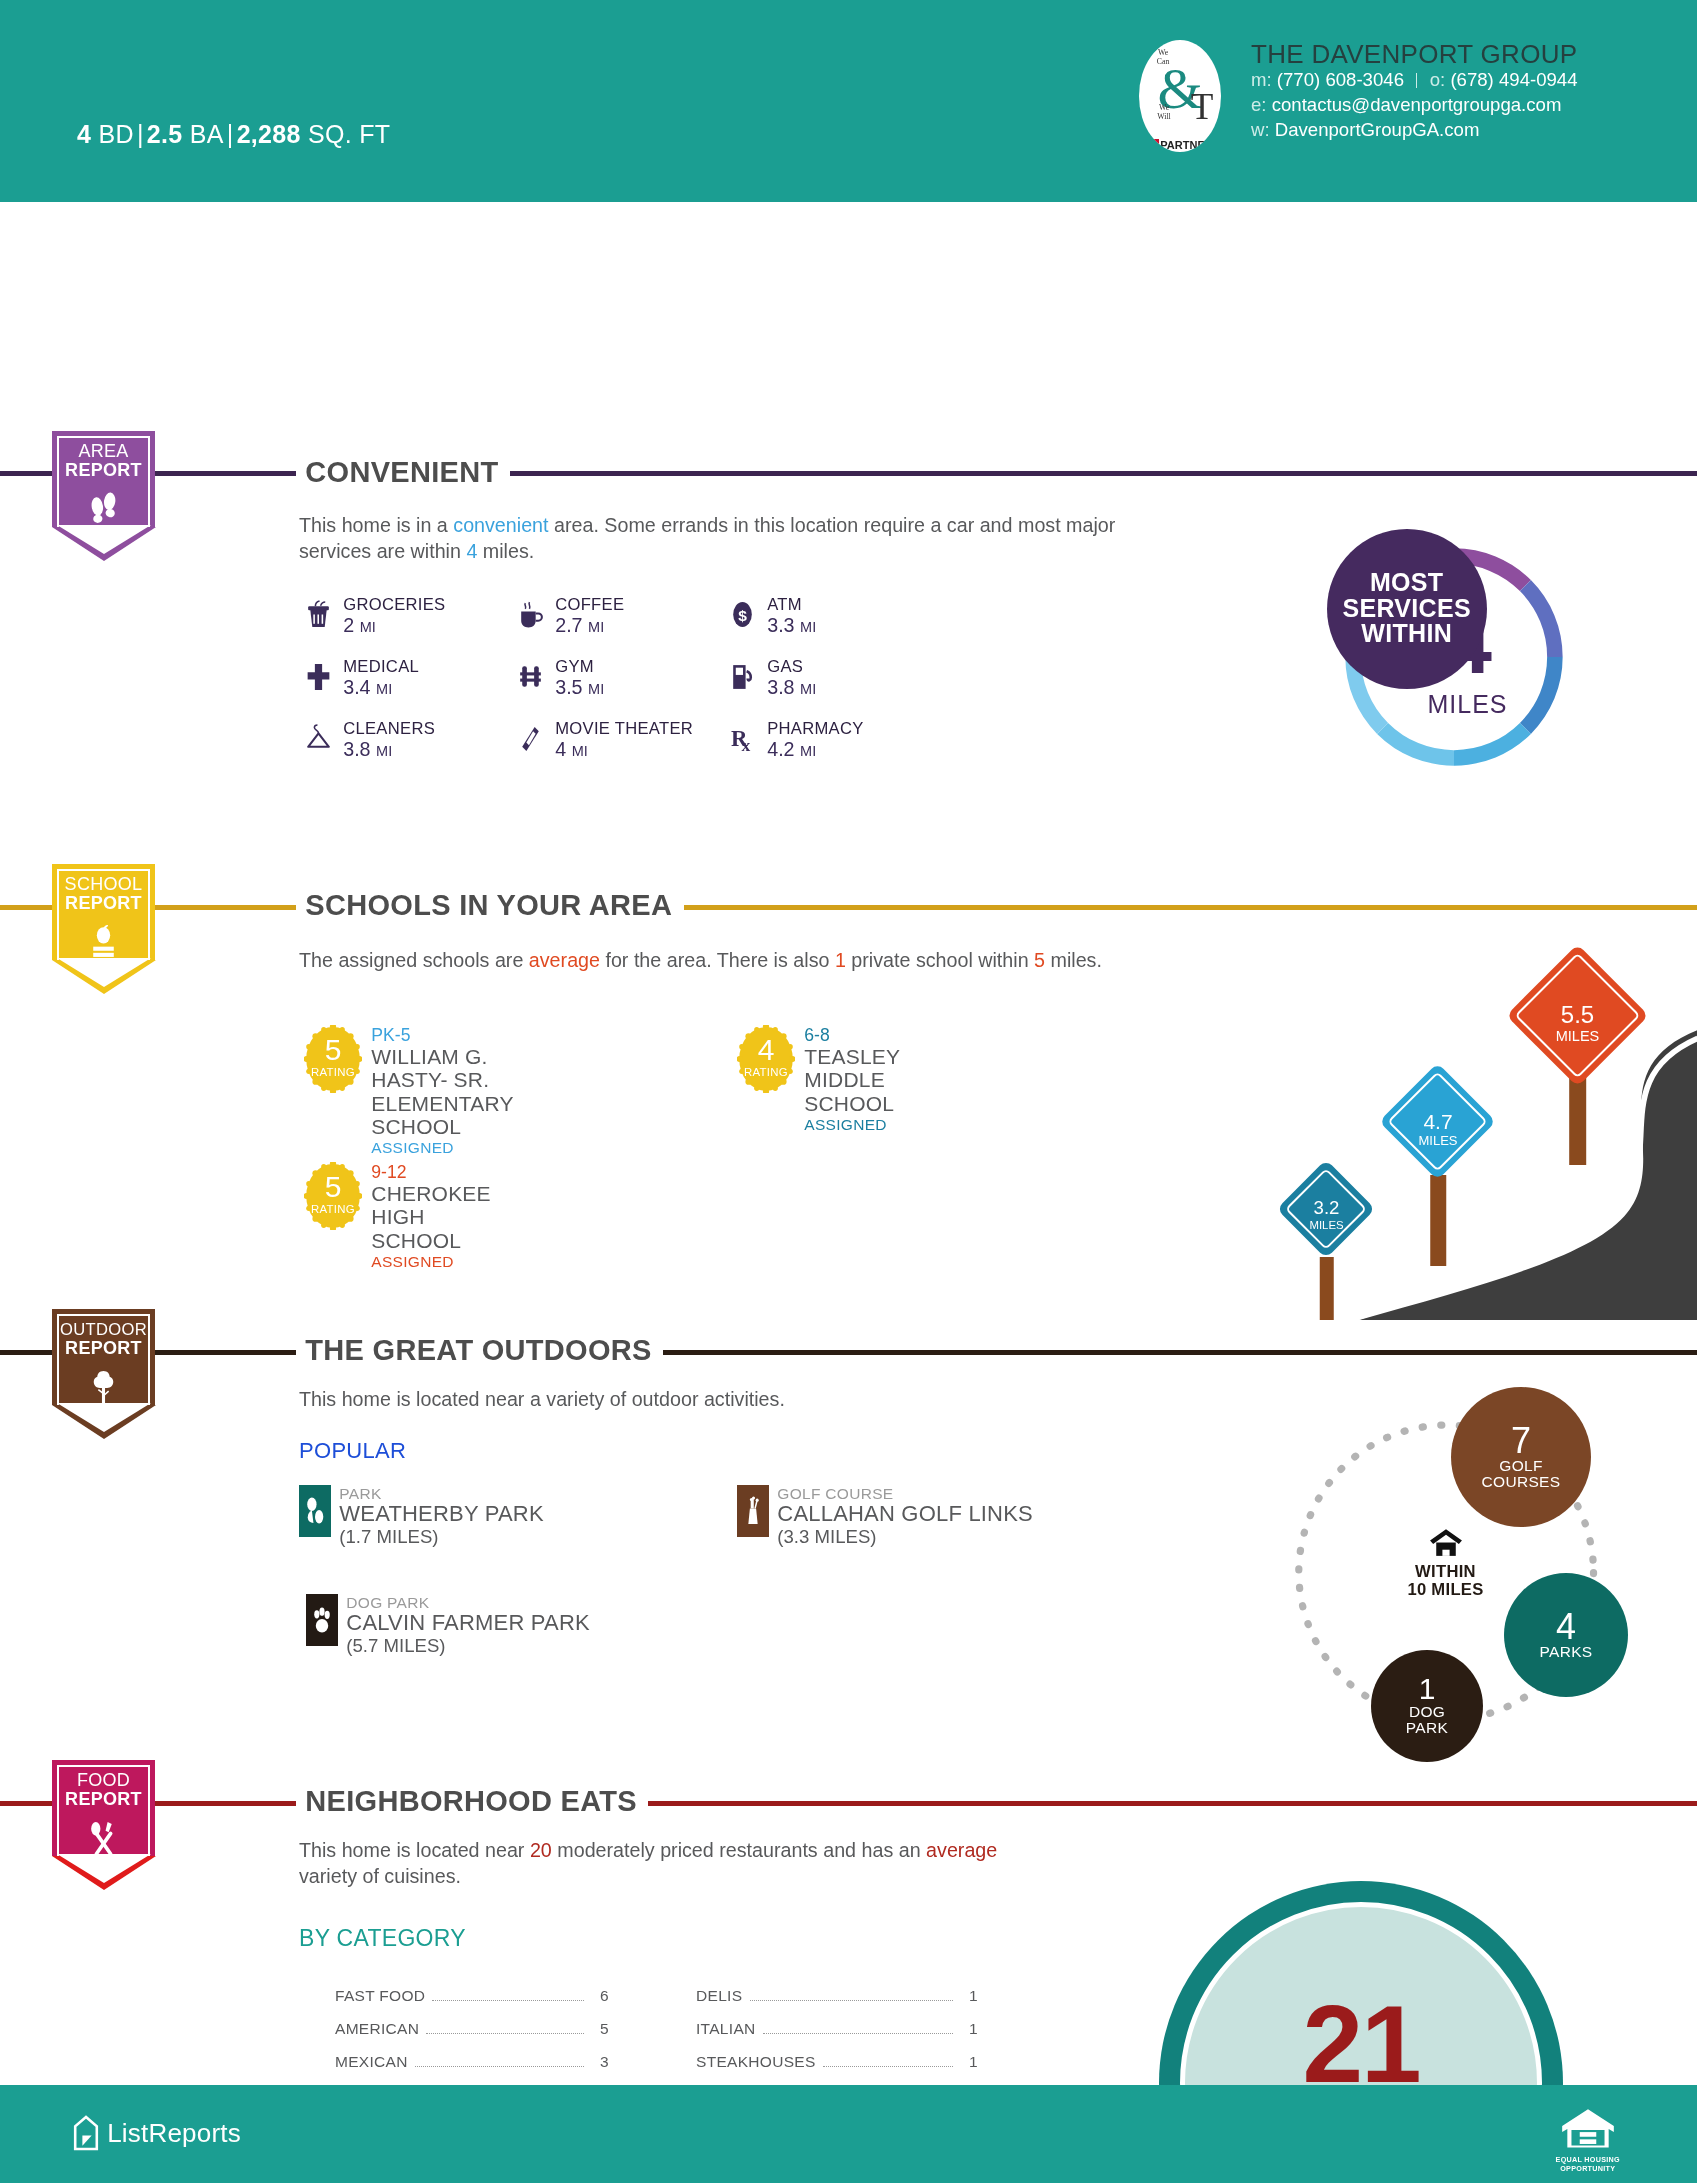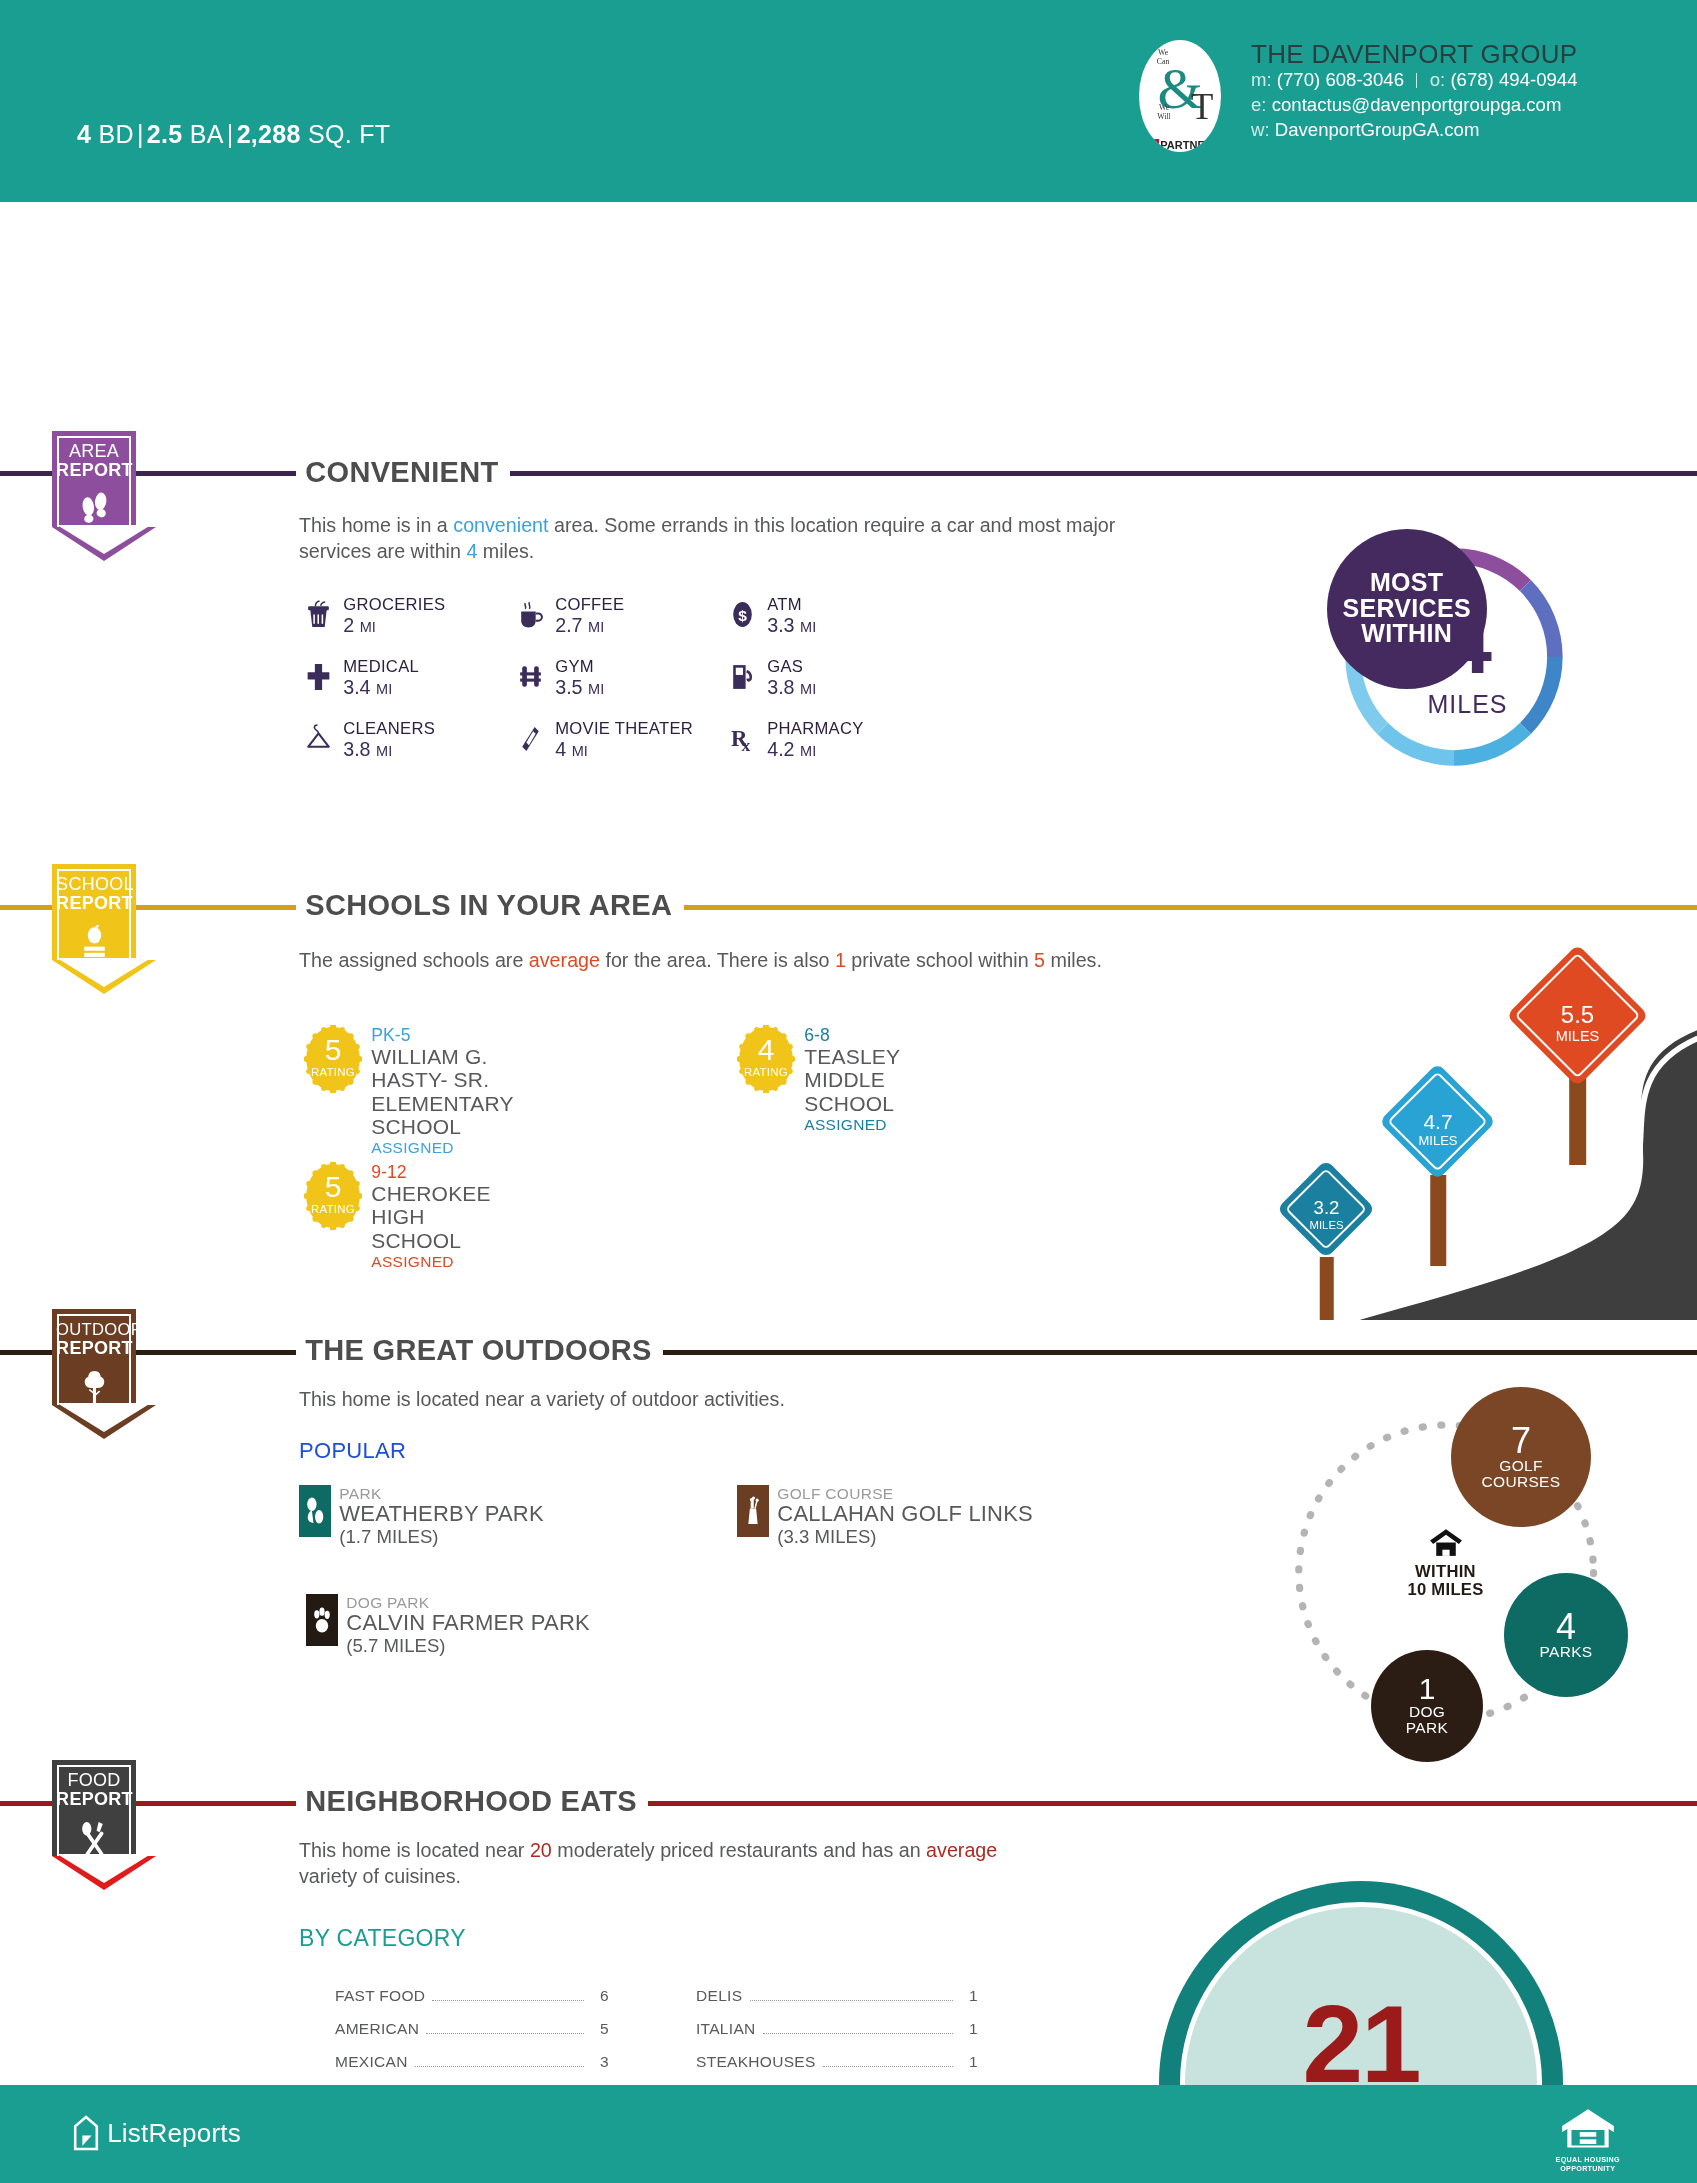--- a/index.html
+++ b/index.html
@@ -138,21 +138,21 @@
     left: 0;
   }
   .shield {
     position: absolute;
     width: 103px;
     z-index: 5;
     text-align: center;
   }
   .shield-body {
     position: relative;
-    width: 84px; height: 96px;
+    width: 103px; height: 96px;
     padding: 11.4px 4.1px 0 4.1px;
   }
   .shield-inner {
     position: absolute;
     inset: 5.2px 5.2px 0 5.2px;
     border: 2.6px solid #ffffff;
     border-bottom: none;
   }
   .shield-point {
     position: absolute;
@@ -1040,21 +1040,21 @@
       <div class="ctxt">WITHIN</div>
       <div class="ctxt" style="margin-top:0">10 MILES</div>
     </div>
   </div>
 </div>
 
 <div class="section">
   <div class="rule" style="top:1599px; width:1698px; background:#9b1b1b;"></div>
 
   <div class="shield" style="left:52px; top:1558px;">
-    <div class="shield-body" style="background:#404040;">
+    <div class="shield-body" style="background:#be185d;">
       <div class="shield-inner"></div>
       <div class="shield-label">
         <span>FOOD</span>
         <b>REPORT</b>
       </div>
       <div class="shield-icon">
         <svg width="37" height="37" viewBox="0 0 72 72">
           <g stroke="#fff" stroke-width="7" stroke-linecap="round">
             <line x1="22" y1="26" x2="50" y2="66"></line>
             <line x1="50" y1="26" x2="22" y2="66"></line>

